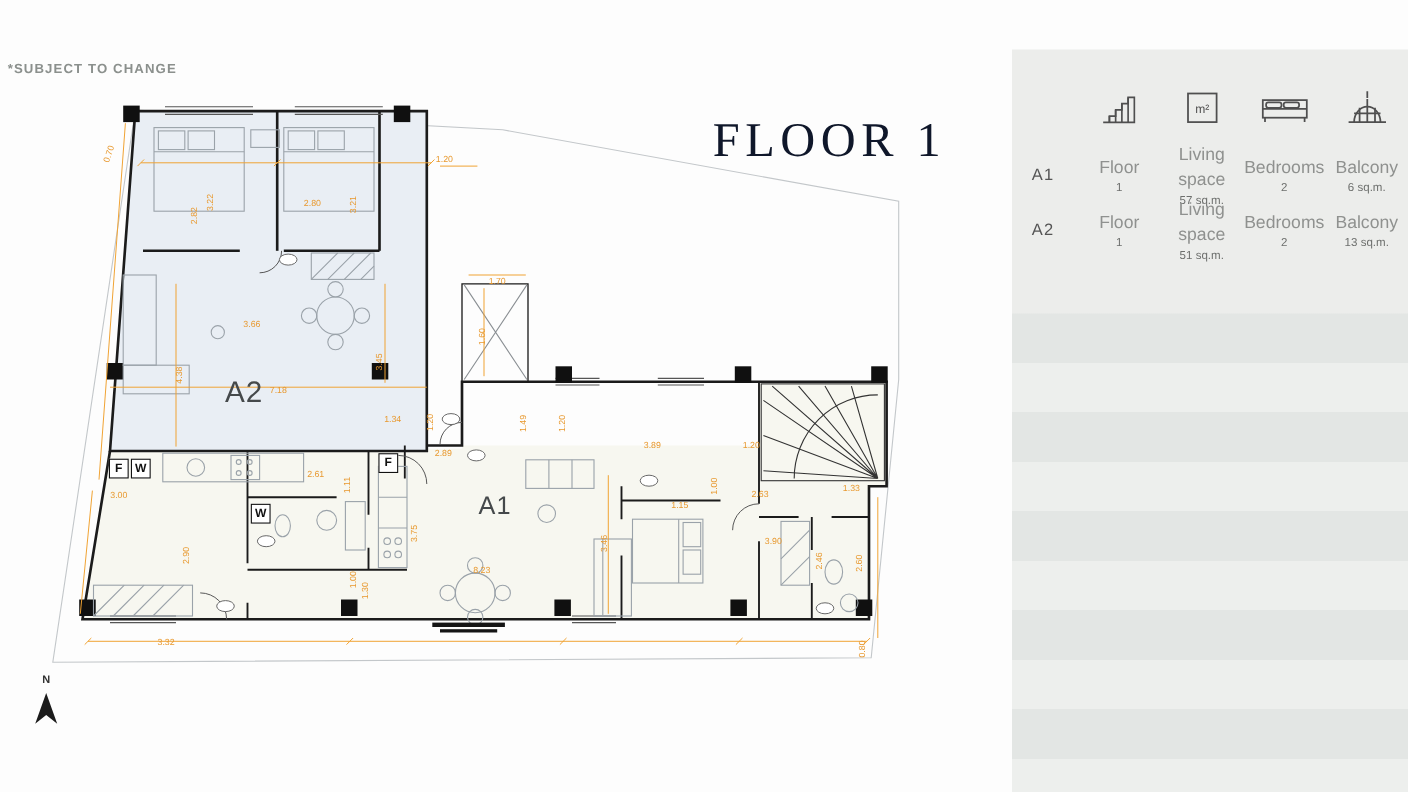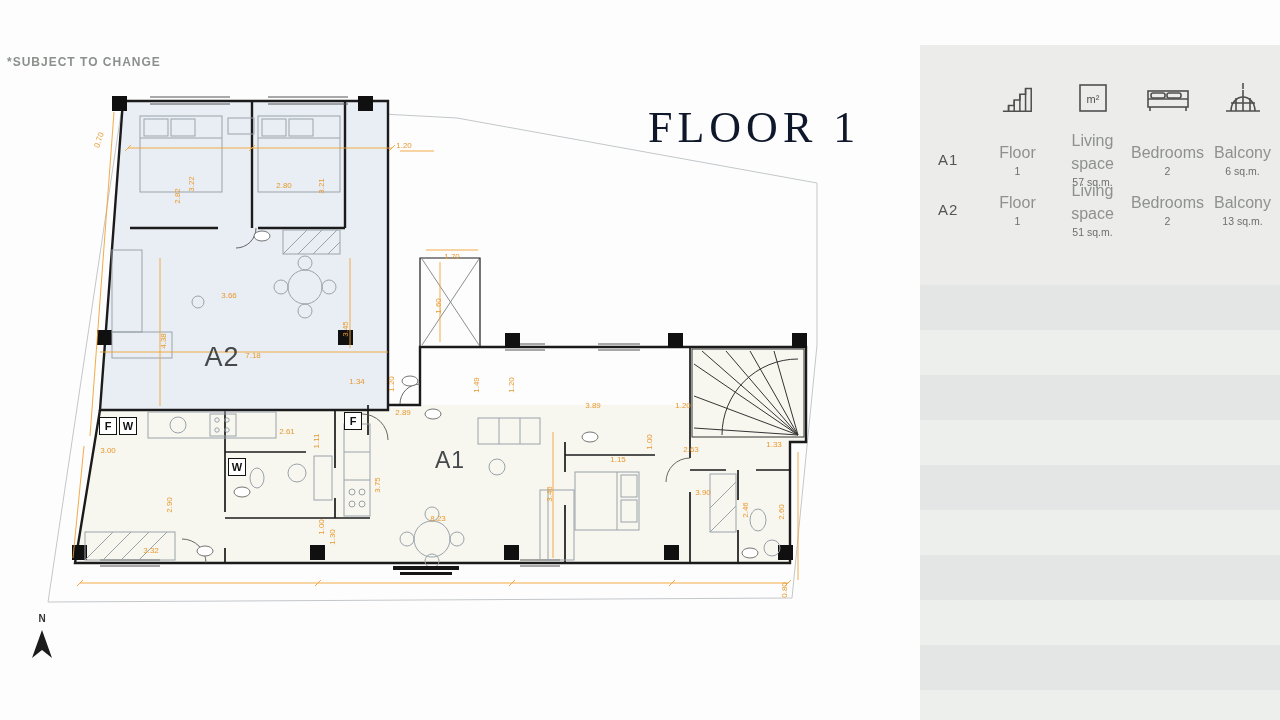--- a/index.html
+++ b/index.html
@@ -240,21 +240,21 @@
     <span class="dim" style="left: 618px; top: 459px; transform: translate(-50%, -50%) rotate(0deg);">1.15</span>
     <span class="dim" style="left: 377px; top: 485px; transform: translate(-50%, -50%) rotate(-90deg);">3.75</span>
     <span class="dim" style="left: 549px; top: 494px; transform: translate(-50%, -50%) rotate(-90deg);">3.46</span>
     <span class="dim" style="left: 663px; top: 492px; transform: translate(-50%, -50%) rotate(0deg); margin-left: 40px;">3.90</span>
     <span class="dim" style="left: 745px; top: 510px; transform: translate(-50%, -50%) rotate(-90deg);">2.46</span>
     <span class="dim" style="left: 781px; top: 512px; transform: translate(-50%, -50%) rotate(-90deg);">2.60</span>
     <span class="dim" style="left: 169px; top: 505px; transform: translate(-50%, -50%) rotate(-90deg);">2.90</span>
     <span class="dim" style="left: 399px; top: 518px; transform: translate(-50%, -50%) rotate(0deg); margin-left: 39px;">8.23</span>
     <span class="dim" style="left: 321px; top: 527px; transform: translate(-50%, -50%) rotate(-90deg);">1.00</span>
     <span class="dim" style="left: 332px; top: 537px; transform: translate(-50%, -50%) rotate(-90deg);">1.30</span>
-    <span class="dim" style="left: 151px; top: 550px; transform: translate(-50%, -50%) rotate(0deg);">3.32</span>
+    <span class="dim" style="left: 151px; top: 584px; transform: translate(-50%, -50%) rotate(0deg);">3.32</span>
     <span class="dim" style="left: 784px; top: 590px; transform: translate(-50%, -50%) rotate(-90deg);">0.80</span>
   </div>
 
 <div class="panel">
 
   <div class="icons-row">
     <div class="icon-cell"></div>
     <div class="icon-cell">
       <svg width="40" height="34" viewBox="0 0 40 36" fill="none" stroke="#4f4f4f" stroke-width="1.6">
         <path d="M4 32 H10 V26 H16 V20 H22 V14 H28 V8 H34 V32 Z"></path>

